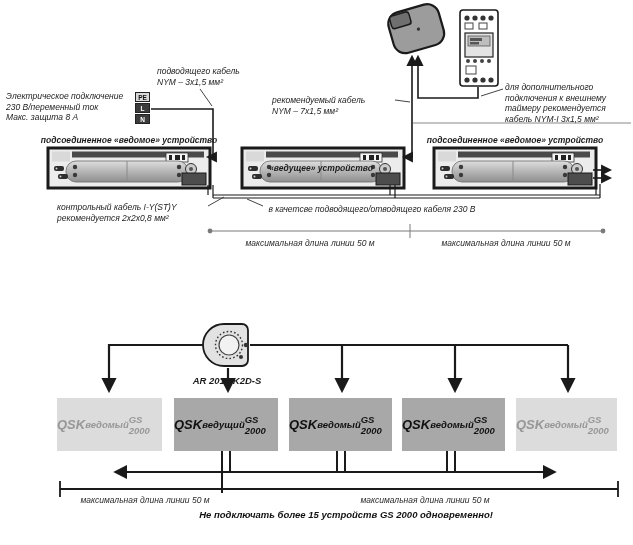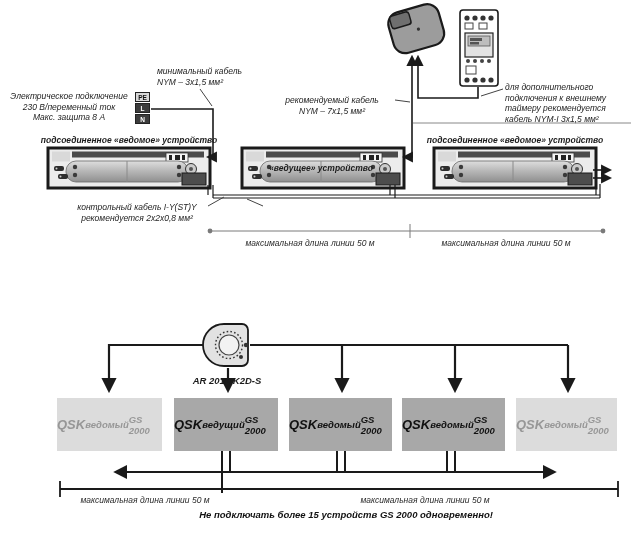--- a/index.html
+++ b/index.html
@@ -1,21 +1,21 @@
 <!DOCTYPE html>
 <html><head>
 <meta charset="utf-8">
 <style>
   html,body{margin:0;padding:0;background:#fff;}
   .stage{position:relative;width:633px;height:545px;background:#fff;overflow:hidden;
          font-family:"Liberation Sans",sans-serif;color:#1a1a1a;}
   svg.layer{position:absolute;left:0;top:0;}
   .txt{position:absolute;font-style:italic;font-size:8.5px;line-height:10.5px;color:#1c1c1c;}
   .b{font-weight:700;}
-  .ra{text-align:center;}
+  .ra{text-align:left;}
   .ct{text-align:center;}
   .term{position:absolute;left:135px;top:92px;width:15px;}
   .term .cell{width:15px;height:10px;margin-bottom:1px;display:flex;align-items:center;justify-content:center;
               font-size:6.5px;font-weight:700;border:1px solid #222;box-sizing:border-box;}
   .cell.lt{background:#d8d8d8;color:#111;}
   .cell.dk{background:#3c3c3c;color:#fff;}
   .qsk{position:absolute;top:398px;height:53px;display:flex;flex-direction:row;
        align-items:center;justify-content:center;font-style:italic;}
   .qsk .t{font-size:13px;font-weight:700;line-height:14px;font-style:italic;}
   .qsk .r{font-size:9.5px;font-weight:700;line-height:11px;}
@@ -177,21 +177,21 @@
     <div>Макс. защита 8 А</div>
   </div>
 
   <div class="term" style="font-style:normal;">
     <div class="cell lt">PE</div>
     <div class="cell dk">L</div>
     <div class="cell dk">N</div>
   </div>
 
   <div class="txt" style="left:157px;top:66px;width:120px;">
-    <div>минимальный кабель</div>
+    <div>подводящего кабель</div>
     <div>NYM – 3x1,5 мм²</div>
   </div>
 
   <div class="txt ra" style="left:272px;top:95px;width:120px;">
     <div>рекомендуемый кабель</div>
     <div>NYM – 7x1,5 мм²</div>
   </div>
 
   <div class="txt" style="left:505px;top:82px;width:126px;">
     <div>для дополнительного</div>
@@ -203,20 +203,21 @@
   <div class="txt b ct" style="left:29px;top:135px;width:200px;">подсоединенное «ведомое» устройство</div>
   <div class="txt b ct" style="left:221px;top:135px;width:200px;margin-top:28px;">«ведущее» устройство</div>
   <div class="txt b ct" style="left:415px;top:135px;width:200px;">подсоединенное «ведомое» устройство</div>
 
   <div class="txt ra" style="left:57px;top:202px;width:160px;">
     <div>контрольный кабель I-Y(ST)Y</div>
     <div>рекомендуется 2x2x0,8 мм²</div>
   </div>
 
   <div class="txt ct" style="left:252px;top:204px;width:240px;">
+    <div>в качетсве подводящего/отводящего кабеля 230 В</div>
   </div>
 
   <div class="txt dim ct" style="left:210px;top:238px;width:200px;">максимальная длина линии 50 м</div>
   <div class="txt dim ct" style="left:406px;top:238px;width:200px;">максимальная длина линии 50 м</div>
 
   <div class="txt b ct" style="left:167px;top:368px;width:120px;font-size:9.5px;margin-top:8px;">AR 2010 K2D-S</div>
 
   <div class="qsk light" style="left:57px;width:105px;">
     <div class="t">QSK</div>
     <div class="r">ведомый</div>

